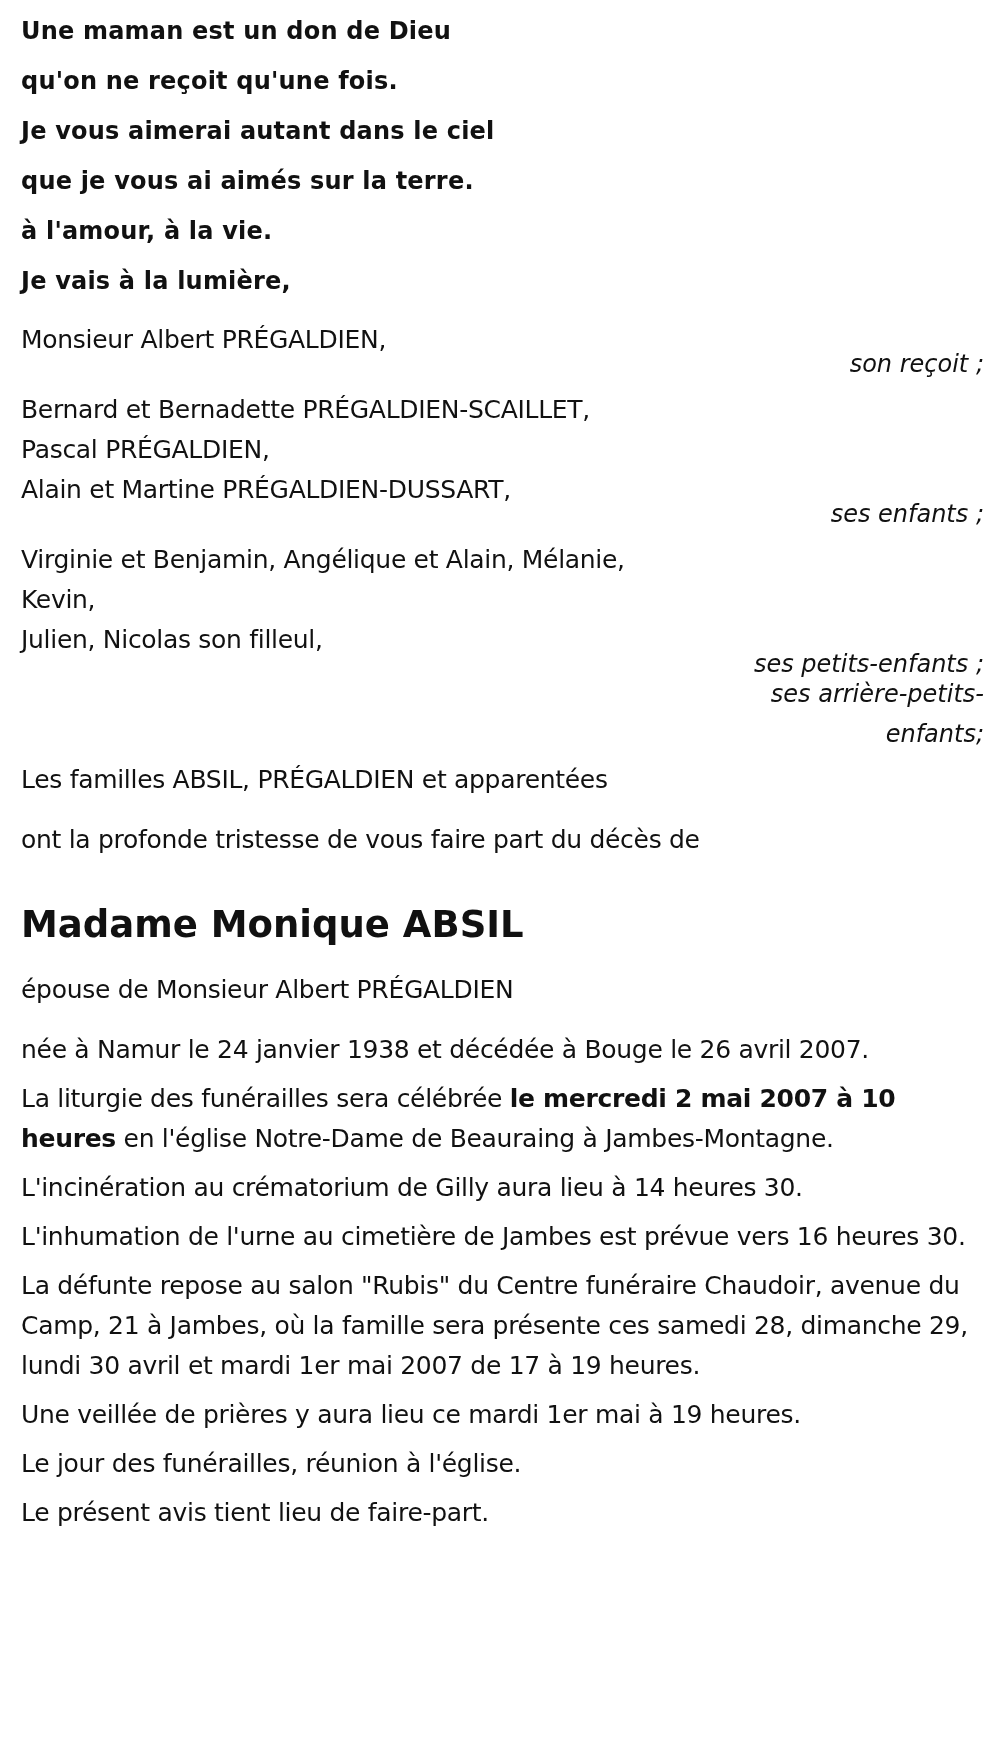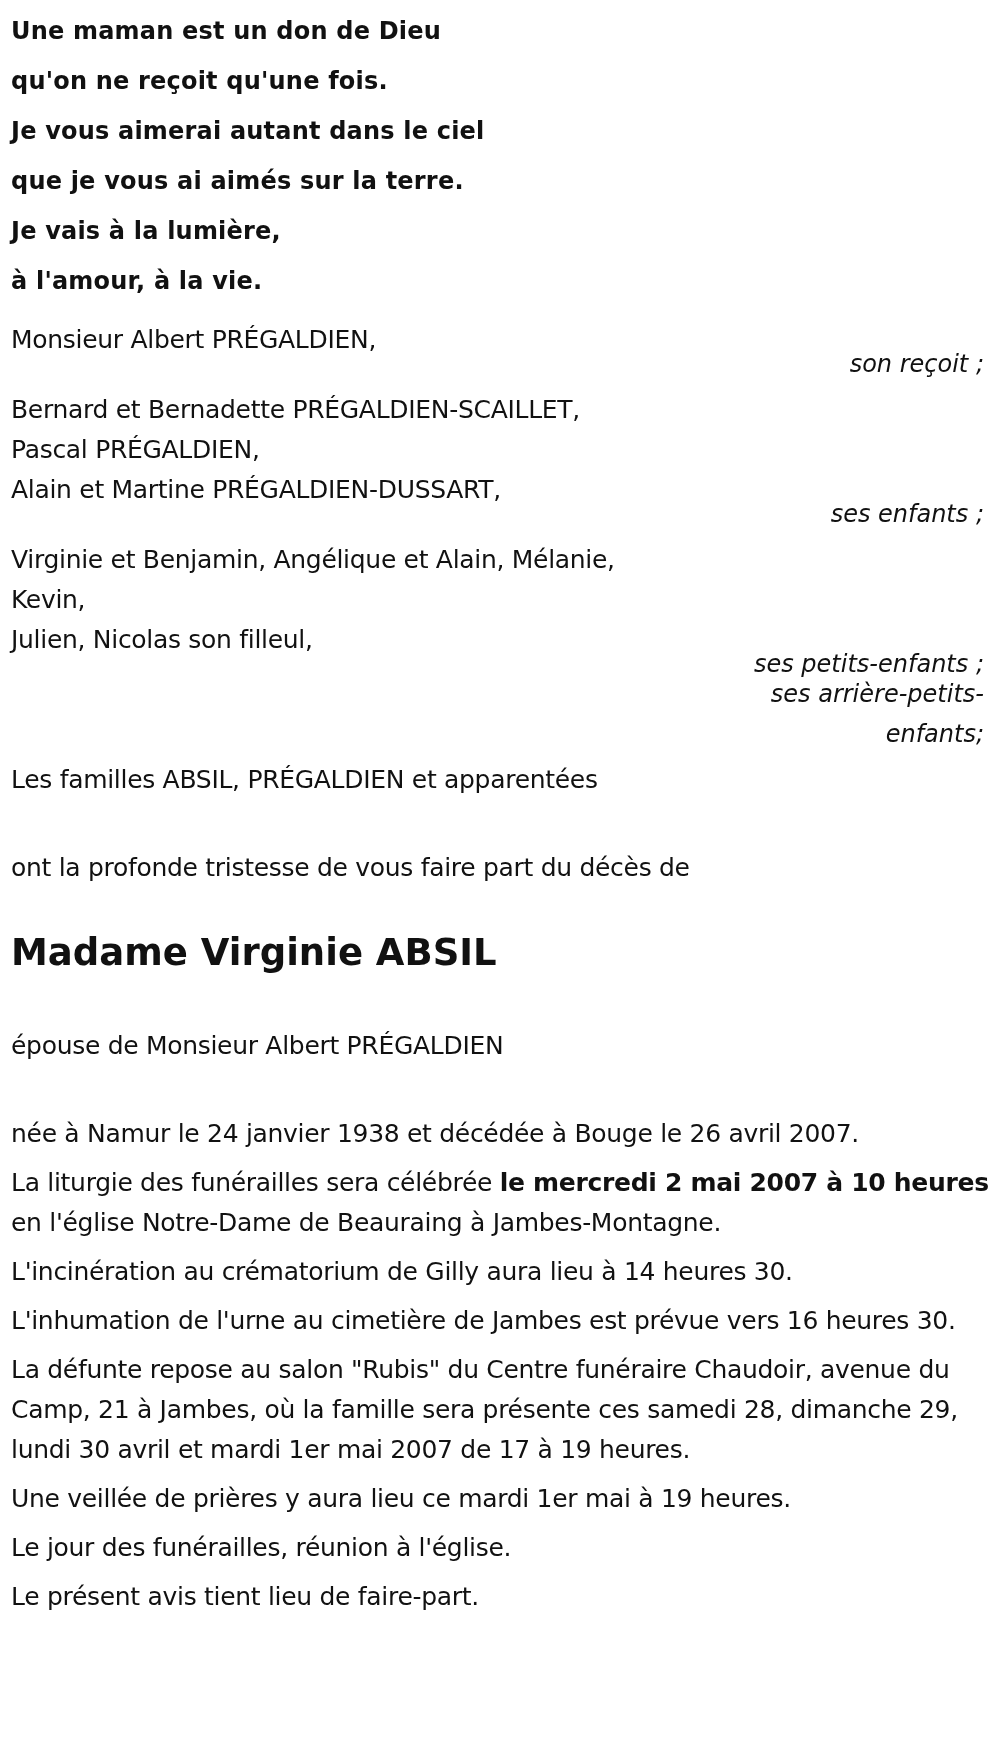--- a/index.html
+++ b/index.html
@@ -3,21 +3,21 @@
 <meta charset="utf-8">
 <style>
   html, body { margin: 0; padding: 0; background: #ffffff; }
   body {
     width: 1000px;
     height: 1755px;
     overflow: hidden;
     color: #111111;
     font-family: "DejaVu Sans", sans-serif;
   }
-  .page { padding: 6px 10px 0 11px; box-sizing: border-box; width: 1000px; }
+  .page { padding: 6px 10px 0 21px; box-sizing: border-box; width: 1000px; }
   .poem { margin: 0; }
   .poem-line {
     font-weight: bold;
     font-size: 24px;
     line-height: 50px;
     display: block;
     letter-spacing: 0.2px;
   }
   .family { margin-top: 14px; }
   .group { margin-bottom: 6px; }
@@ -36,41 +36,41 @@
     margin-top: -16px;
     padding-right: 6px;
   }
   .role.narrow { width: 220px; margin-left: auto; }
   .para {
     font-size: 25px;
     line-height: 40px;
     margin: 0 0 9px 0;
     letter-spacing: -0.3px;
   }
-  .spaced { margin-top: 48px; }
+  .spaced { margin-top: 20px; }
   .title {
     font-weight: bold;
     font-size: 37px;
     line-height: 50px;
     margin: 40px 0 0 0;
   }
   .bold { font-weight: bold; text-align: right; }
 </style>
 </head>
 <body>
 
 <div class="page">
 
   <div class="poem">
     <span class="poem-line">Une maman est un don de Dieu</span>
     <span class="poem-line">qu'on ne reçoit qu'une fois.</span>
     <span class="poem-line">Je vous aimerai autant dans le ciel</span>
     <span class="poem-line">que je vous ai aimés sur la terre.</span>
+    <span class="poem-line">à l'amour, à la vie.</span>
     <span class="poem-line">Je vais à la lumière,</span>
-    <span class="poem-line">à l'amour, à la vie.</span>
   </div>
 
   <div class="family">
     <div class="group">
       <span class="name-line">Monsieur Albert PRÉGALDIEN,</span>
       <span class="role">son reçoit ;</span>
     </div>
 
     <div class="group">
       <span class="name-line">Bernard et Bernadette PRÉGALDIEN-SCAILLET,</span>
@@ -88,21 +88,21 @@
 
     <div class="group">
       <span class="role narrow">ses arrière-petits-enfants;</span>
     </div>
 
     <p class="para">Les familles ABSIL, PRÉGALDIEN et apparentées</p>
   </div>
 
   <p class="para spaced">ont la profonde tristesse de vous faire part du décès de</p>
 
-  <h1 class="title">Madame Virginie ABSIL</h1>
+  <h1 class="title">Madame Monique ABSIL</h1>
 
   <p class="para spaced">épouse de Monsieur Albert PRÉGALDIEN</p>
 
   <p class="para spaced">née à Namur le 24 janvier 1938 et décédée à Bouge le 26 avril 2007.</p>
 
   <p class="para"><span>La liturgie des funérailles sera célébrée </span><span class="bold">le mercredi 2 mai 2007 à 10 heures</span><span> en l'église Notre-Dame de Beauraing à Jambes-Montagne.</span></p>
 
   <p class="para">L'incinération au crématorium de Gilly aura lieu à 14 heures 30.</p>
   <p class="para">L'inhumation de l'urne au cimetière de Jambes est prévue vers 16 heures 30.</p>
   <p class="para">La défunte repose au salon "Rubis" du Centre funéraire Chaudoir, avenue du Camp, 21 à Jambes, où la famille sera présente ces samedi 28, dimanche 29, lundi 30 avril et mardi 1er mai 2007 de 17 à 19 heures.</p>

